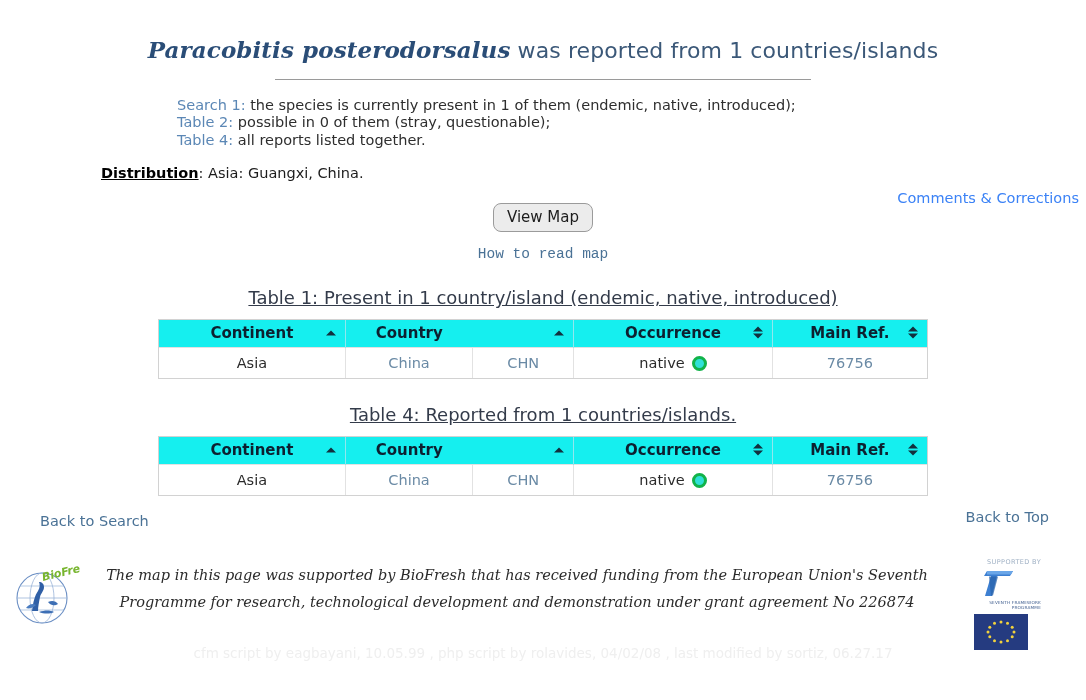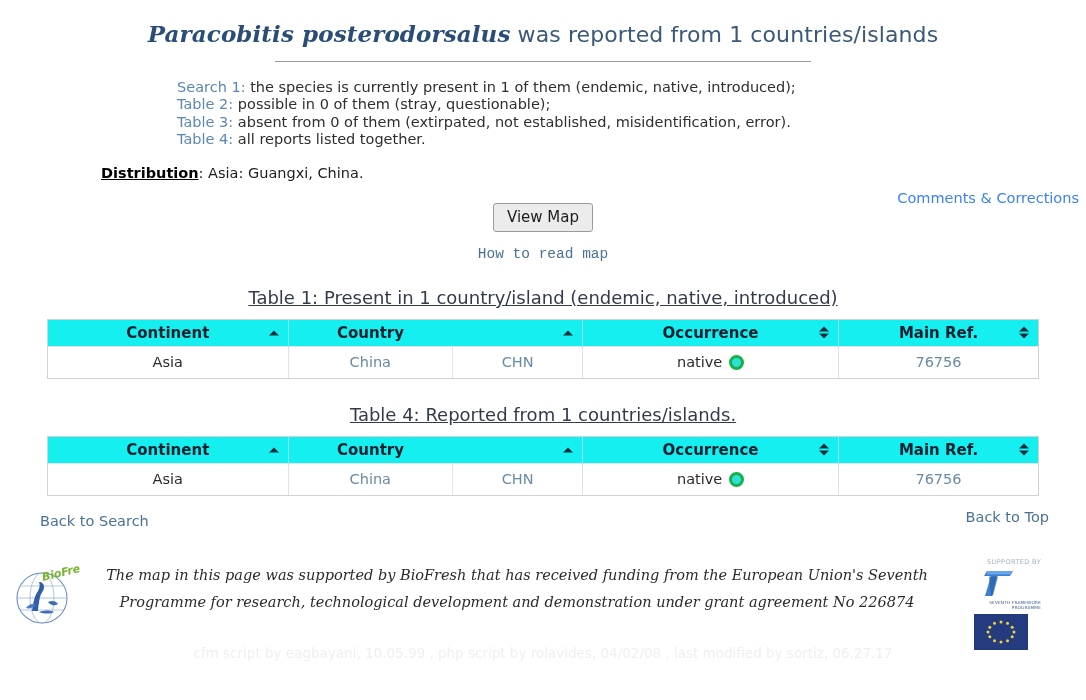--- a/index.html
+++ b/index.html
@@ -16,21 +16,21 @@
     position: relative;
   }
 
   
   .page-title {
     text-align: center;
     font-size: 22px;
     color: #3b5878;
     padding-top: 20px;
     font-weight: normal;
-    margin: 0;
+    margin: 16px;
     letter-spacing: 0.1px;
   }
   .page-title .sci-name {
     font-family: "DejaVu Serif", "Liberation Serif", serif;
     font-style: italic;
     font-weight: bold;
     color: #2a4d77;
     font-size: 23px;
   }
   .title-rule {
@@ -78,21 +78,21 @@
   .map-block {
     text-align: center;
     margin-top: 22px;
   }
   .view-map-btn {
     font-family: "DejaVu Sans", "Liberation Sans", sans-serif;
     font-size: 15px;
     color: #1d1d1d;
     background: #ececec;
     border: 1px solid #9b9b9b;
-    border-radius: 3px;
+    border-radius: 8px;
     padding: 4px 13px 5px 13px;
     cursor: pointer;
   }
   .how-to-read {
     margin-top: 14px;
     font-size: 14.5px;
     color: #4a7296;
     cursor: pointer;
     display: inline-block;
     font-family: Liberation Mono, monospace;
@@ -101,21 +101,21 @@
   
   .table-caption {
     text-align: center;
     font-size: 18px;
     color: #333b4a;
     margin-top: 25px;
     margin-bottom: 11px;
     text-decoration: underline;
   }
   .dist-table-wrap {
-    width: 992px;
+    width: 770px;
     margin: 0 auto;
     border: 1px solid #d2d2d2;
     background: #ffffff;
     box-sizing: border-box;
   }
   table.dist-table {
     width: 100%;
     border-collapse: collapse;
     table-layout: fixed;
   }
@@ -305,23 +305,20 @@
   </h1>
   <div class="title-rule"></div>
 </div>
 
 <div class="table-list">
   <div>
     <span class="tlabel">Search 1:</span><span> the species is currently present in 1 of them (endemic, native, introduced);</span>
   </div>
   <div>
     <span class="tlabel">Table 2:</span><span> possible in 0 of them (stray, questionable);</span>
-  </div>
-  <div>
-    <span class="tlabel">Table 3:</span><span> absent from 0 of them (extirpated, not established, misidentification, error).</span>
   </div>
   <div>
     <span class="tlabel">Table 4:</span><span> all reports listed together.</span>
   </div>
 </div>
 
 <div class="distribution">
   <span class="dlabel">Distribution</span><span>: Asia: Guangxi, China.</span>
 </div>
 

